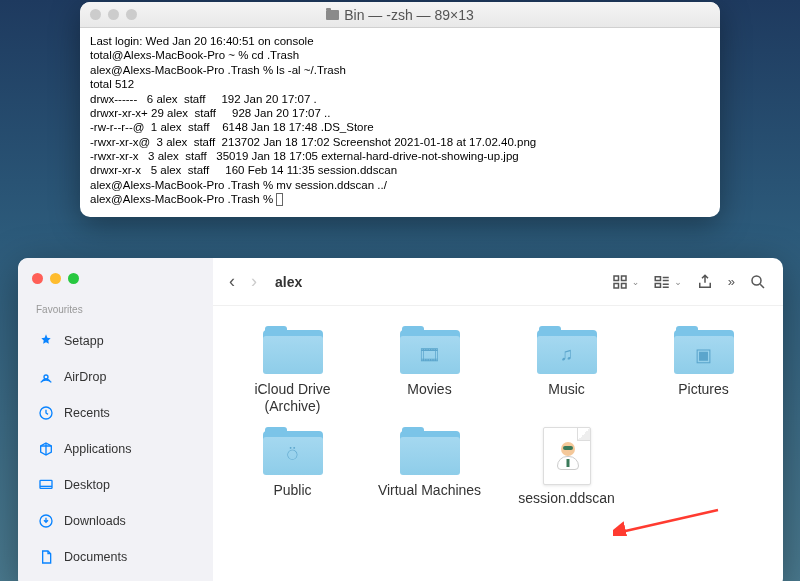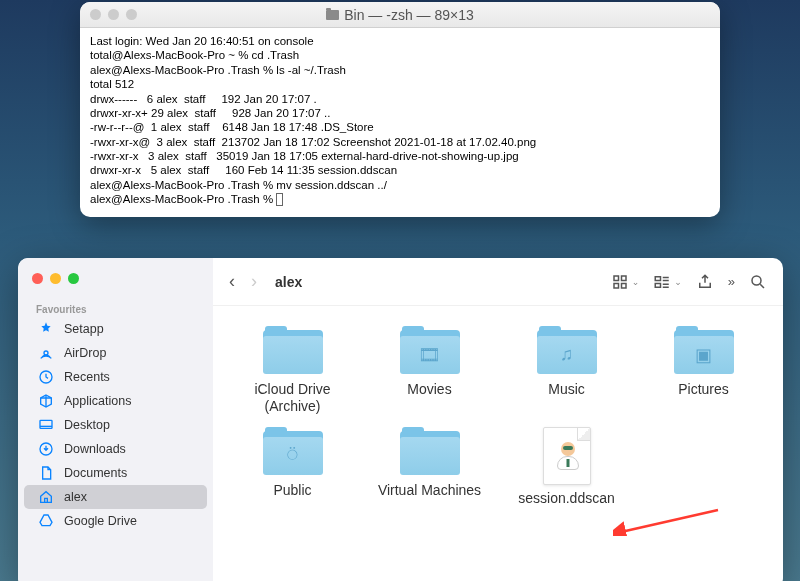--- a/index.html
+++ b/index.html
@@ -16,22 +16,22 @@
 .folder-mini{width:13px;height:10px;background:#8a8a8a;border-radius:1px;position:relative}
 .folder-mini:before{content:"";position:absolute;top:-2px;left:0;width:5px;height:2px;background:#8a8a8a;border-radius:1px 1px 0 0}
 .term-body{padding:6px 10px;font-family:Menlo,Monaco,Consolas,monospace;font-size:11.5px;line-height:1.25;color:#000;white-space:pre}
 .cursor{display:inline-block;width:7px;height:13px;border:1px solid #666;vertical-align:text-bottom}
 
 
 .finder{position:absolute;left:18px;top:258px;width:765px;height:330px;background:#fff;border-radius:10px;box-shadow:0 10px 40px rgba(0,0,0,.35);display:flex;overflow:hidden}
 .finder-side{width:195px;background:rgba(240,240,245,.85);backdrop-filter:blur(20px);padding-top:10px}
 .side-traffic{display:flex;gap:7px;padding:5px 14px 18px}
 .side-traffic span{width:11px;height:11px;border-radius:50%}
-.side-label{font-size:10px;color:#999;padding:2px 18px;font-weight:700}
-.side-item{display:flex;align-items:center;gap:10px;padding:4px 14px;font-size:12.5px;color:#333;border-radius:5px;margin:0 6px}
+.side-label{font-size:10px;color:#999;padding:2px 18px;font-weight:400}
+.side-item{display:flex;align-items:center;gap:10px;padding:4px 14px;font-size:12.5px;color:#333;border-radius:5px;margin:12px 6px}
 .side-item.sel{background:#d0d0d5}
 .side-icon{width:16px;height:16px;display:flex;align-items:center;justify-content:center;color:#0a84ff}
 .side-icon svg{width:16px;height:16px}
 
 .finder-main{flex:1;display:flex;flex-direction:column}
 .finder-toolbar{height:48px;display:flex;align-items:center;padding:0 16px;gap:14px;border-bottom:1px solid #f0f0f0}
 .nav-arrows{display:flex;gap:16px}
 .nav-arrow{color:#555;font-size:18px}
 .nav-arrow.dim{color:#ccc}
 .loc-title{font-size:14px;font-weight:600;color:#333;margin-left:4px}

